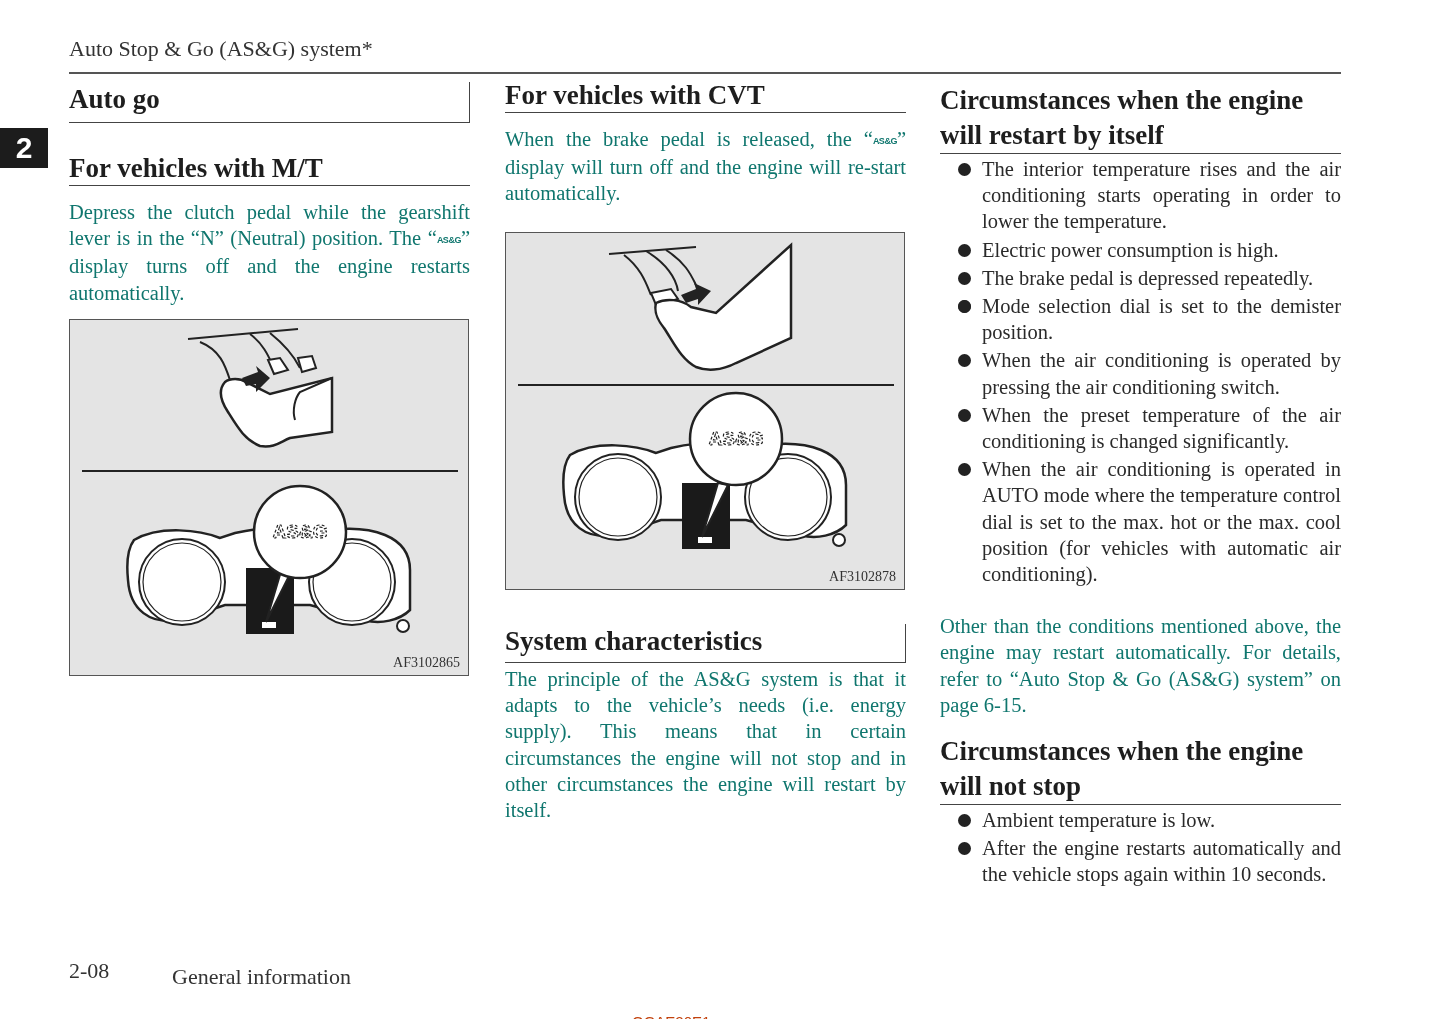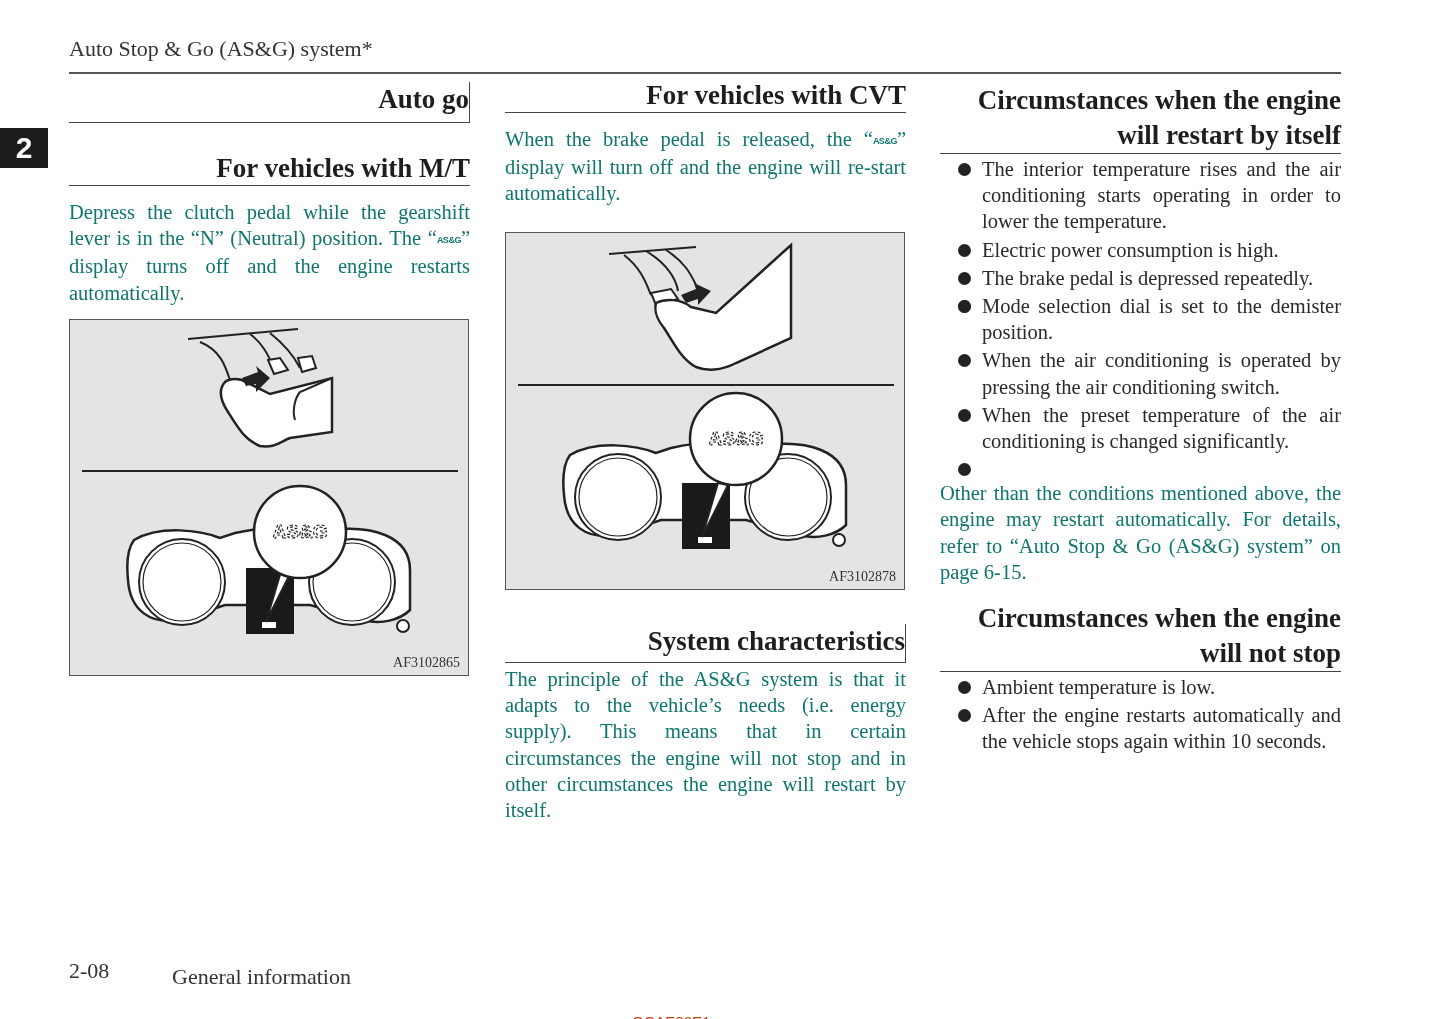--- a/index.html
+++ b/index.html
@@ -8,21 +8,21 @@
     font-family:"Liberation Serif", "DejaVu Serif", serif; color:#222;
   }
   .abs { position:absolute; }
   .running-head { left:69px; top:36px; font-size:22px; color:#333; }
   .top-rule { left:69px; top:72px; width:1272px; height:0; border-top:2px solid #555; }
   .chapter-tab {
     left:0; top:128px; width:48px; height:40px; background:#1c1c1c; color:#fff;
     font-family:"Liberation Sans", sans-serif; font-weight:bold; font-size:30px;
     display:flex; align-items:center; justify-content:center;
   }
-  h2, h3 { margin:0; font-weight:bold; color:#1e1e1e;text-align:right; }
+  h2, h3 { margin:0; font-weight:bold; color:#1e1e1e; }
   .h-major { font-size:27px; line-height:34px; }
   .h-box { border-right:1.5px solid #444; border-bottom:1.5px solid #444; }
   .h-under { border-bottom:1.5px solid #444; }
   .body-text { font-size:20.5px; line-height:26.2px; text-align:justify; color:#0f766e; }
   .asg { font-family:"Liberation Sans", sans-serif; font-weight:bold; font-size:9px; letter-spacing:-0.5px; vertical-align:2px; }
   ul.bullets { list-style:none; margin:0; padding:0; }
   ul.bullets li { position:relative; padding-left:42px; font-size:20.5px; line-height:26.2px; text-align:justify; color:#2a2a2a; margin-bottom:2px; }
   ul.bullets li .dot { position:absolute; left:18px; top:7px; width:13px; height:13px; border-radius:50%; background:#222; }
   .figure { background:#e4e4e4; border:1.5px solid #555; box-sizing:border-box; }
   .fig-code { position:absolute; right:8px; bottom:4px; font-size:14px; color:#333; }
@@ -114,21 +114,21 @@
     <span>will restart by itself</span>
   </h2>
   <ul class="bullets" style="margin-top:2px;">
     <li><span class="dot"></span><span>The interior temperature rises and the air conditioning starts operating in order to lower the temperature.</span></li>
     <li><span class="dot"></span><span>Electric power consumption is high.</span></li>
     <li><span class="dot"></span><span>The brake pedal is depressed repeatedly.</span></li>
     <li><span class="dot"></span></li>
     <li><span class="dot"></span><span>Mode selection dial is set to the demister position.</span></li>
     <li><span class="dot"></span><span>When the air conditioning is operated by pressing the air conditioning switch.</span></li>
     <li><span class="dot"></span><span>When the preset temperature of the air conditioning is changed significantly.</span></li>
-    <li><span class="dot"></span></li>
+    <li><span class="dot"></span><span>When the air conditioning is operated in AUTO mode where the temperature control dial is set to the max. hot or the max. cool position (for vehicles with automatic air conditioning).</span></li>
   </ul>
   <p class="body-text" style="margin:26px 0 0 0;">Other than the conditions mentioned above, the engine may restart automatically. For details, refer to “Auto Stop &amp; Go (AS&amp;G) system” on page 6-15.</p>
   <h2 class="h-major h-under" style="line-height:35px; margin-top:16px;">
     <span>Circumstances when the engine</span><br>
     <span>will not stop</span>
   </h2>
   <ul class="bullets" style="margin-top:2px;">
     <li><span class="dot"></span><span>Ambient temperature is low.</span></li>
     <li><span class="dot"></span><span>After the engine restarts automatically and the vehicle stops again within 10 seconds.</span></li>
   </ul>

